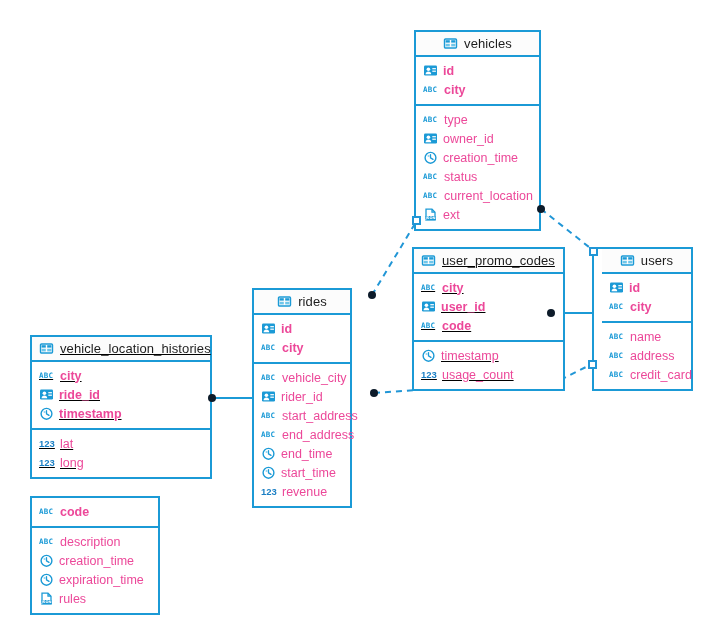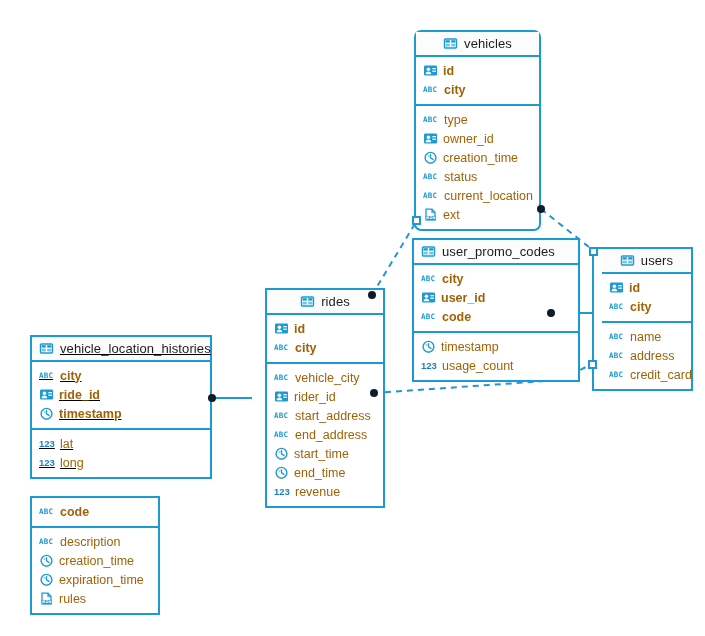--- a/index.html
+++ b/index.html
@@ -73,21 +73,21 @@
   .col-row {
     display: flex;
     align-items: center;
     gap: 5px;
     height: 19px;
     padding: 0 8px 0 7px;
     white-space: nowrap;
   }
   .col-name {
     font-size: 12.5px;
-    color: #a16207;
+    color: #ec4899;
   }
   .col-row.pk .col-name {
     font-weight: bold;
   }
 
   
   .icn {
     width: 15px;
     height: 15px;
     flex: 0 0 15px;
@@ -157,21 +157,21 @@
 
   <div class="dot" style="left:208px; top:394px;"></div>
   <div class="dot" style="left:547px; top:309px;"></div>
   <div class="dot" style="left:368px; top:291px;"></div>
   <div class="sq" style="left:412px; top:216px;"></div>
   <div class="dot" style="left:537px; top:205px;"></div>
   <div class="sq" style="left:589px; top:247px;"></div>
   <div class="dot" style="left:370px; top:389px;"></div>
   <div class="sq" style="left:588px; top:360px;"></div>
 
-  <div class="table-node" style="left:414px; top:30px; width:127px;border-radius:7px;">
+  <div class="table-node" style="left:414px; top:30px; width:127px;">
     <div class="tbl-header">
       <span class="icn">
         <svg width="15" height="15" viewBox="0 0 15 15">
             <rect x="1.5" y="3" width="12" height="9" rx="1" fill="none" stroke="#1b9ad6" stroke-width="1.4"></rect>
             <rect x="2.6" y="4.2" width="4.2" height="2.4" fill="#1b9ad6"></rect>
             <rect x="8.2" y="4.2" width="4.2" height="2.4" fill="#1b9ad6"></rect>
             <rect x="2.6" y="7.8" width="4.2" height="2.6" fill="#6ec6ea"></rect>
             <rect x="8.2" y="7.8" width="4.2" height="2.6" fill="#6ec6ea"></rect>
           </svg>
       </span>
@@ -237,21 +237,21 @@
               <path d="M9 2.2v3h3" fill="none" stroke="#1b9ad6" stroke-width="1.3"></path>
               <rect x="2.1" y="9.1" width="10.8" height="4.2" rx="0.6" fill="#1b9ad6"></rect>
               <text x="7.5" y="12.4" font-size="3.6" font-family="DejaVu Sans, sans-serif" font-weight="bold" fill="#ffffff" text-anchor="middle">JSON</text>
             </svg>
           </span>
         <span class="col-name">ext</span>
       </div>
     </div>
   </div>
 
-  <div class="table-node" style="left:412px; top:238px; width:168px;">
+  <div class="table-node" style="left:412px; top:247px; width:153px;text-decoration:underline;">
     <div class="tbl-header left-align">
       <span class="icn">
         <svg width="15" height="15" viewBox="0 0 15 15">
             <rect x="1.5" y="3" width="12" height="9" rx="1" fill="none" stroke="#1b9ad6" stroke-width="1.4"></rect>
             <rect x="2.6" y="4.2" width="4.2" height="2.4" fill="#1b9ad6"></rect>
             <rect x="8.2" y="4.2" width="4.2" height="2.4" fill="#1b9ad6"></rect>
             <rect x="2.6" y="7.8" width="4.2" height="2.6" fill="#6ec6ea"></rect>
             <rect x="8.2" y="7.8" width="4.2" height="2.6" fill="#6ec6ea"></rect>
           </svg>
       </span>
@@ -337,21 +337,21 @@
         <span class="icn-abc">ABC</span>
         <span class="col-name">address</span>
       </div>
       <div class="col-row">
         <span class="icn-abc">ABC</span>
         <span class="col-name">credit_card</span>
       </div>
     </div>
   </div>
 
-  <div class="table-node" style="left:252px; top:288px; width:120px;margin-left:13px;">
+  <div class="table-node" style="left:252px; top:288px; width:100px;">
     <div class="tbl-header">
       <span class="icn">
         <svg width="15" height="15" viewBox="0 0 15 15">
             <rect x="1.5" y="3" width="12" height="9" rx="1" fill="none" stroke="#1b9ad6" stroke-width="1.4"></rect>
             <rect x="2.6" y="4.2" width="4.2" height="2.4" fill="#1b9ad6"></rect>
             <rect x="8.2" y="4.2" width="4.2" height="2.4" fill="#1b9ad6"></rect>
             <rect x="2.6" y="7.8" width="4.2" height="2.6" fill="#6ec6ea"></rect>
             <rect x="8.2" y="7.8" width="4.2" height="2.6" fill="#6ec6ea"></rect>
           </svg>
       </span>
@@ -401,31 +401,31 @@
         <span class="col-name">end_address</span>
       </div>
       <div class="col-row">
         <span class="icn">
             <svg width="15" height="15" viewBox="0 0 15 15">
               <circle cx="7.5" cy="7.8" r="5.4" fill="none" stroke="#1b9ad6" stroke-width="1.4"></circle>
               <path d="M7.5 4.6 L7.5 7.8 L10 9.4" fill="none" stroke="#1b9ad6" stroke-width="1.3" stroke-linecap="round"></path>
               <circle cx="5.6" cy="6" r="1.1" fill="#8fd3ef"></circle>
             </svg>
           </span>
+        <span class="col-name">end_time</span>
+      </div>
+      <div class="col-row">
+        <span class="icn">
+            <svg width="15" height="15" viewBox="0 0 15 15">
+              <circle cx="7.5" cy="7.8" r="5.4" fill="none" stroke="#1b9ad6" stroke-width="1.4"></circle>
+              <path d="M7.5 4.6 L7.5 7.8 L10 9.4" fill="none" stroke="#1b9ad6" stroke-width="1.3" stroke-linecap="round"></path>
+              <circle cx="5.6" cy="6" r="1.1" fill="#8fd3ef"></circle>
+            </svg>
+          </span>
         <span class="col-name">start_time</span>
-      </div>
-      <div class="col-row">
-        <span class="icn">
-            <svg width="15" height="15" viewBox="0 0 15 15">
-              <circle cx="7.5" cy="7.8" r="5.4" fill="none" stroke="#1b9ad6" stroke-width="1.4"></circle>
-              <path d="M7.5 4.6 L7.5 7.8 L10 9.4" fill="none" stroke="#1b9ad6" stroke-width="1.3" stroke-linecap="round"></path>
-              <circle cx="5.6" cy="6" r="1.1" fill="#8fd3ef"></circle>
-            </svg>
-          </span>
-        <span class="col-name">end_time</span>
       </div>
       <div class="col-row">
         <span class="icn-123">123</span>
         <span class="col-name">revenue</span>
       </div>
     </div>
   </div>
 
   <div class="table-node" style="left:30px; top:335px; width:182px;text-decoration:underline;">
     <div class="tbl-header left-align">

